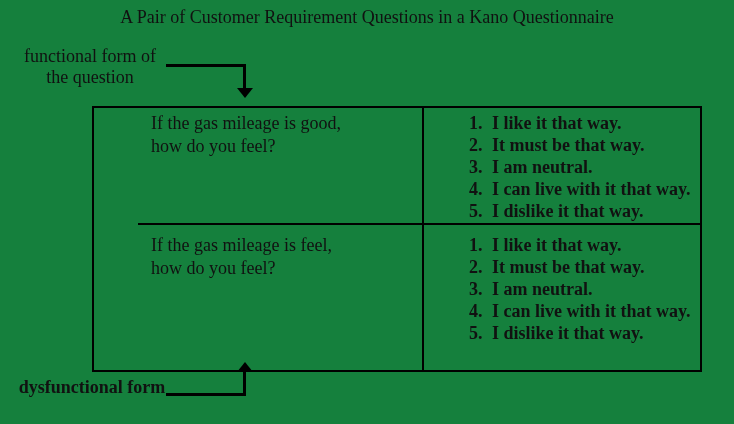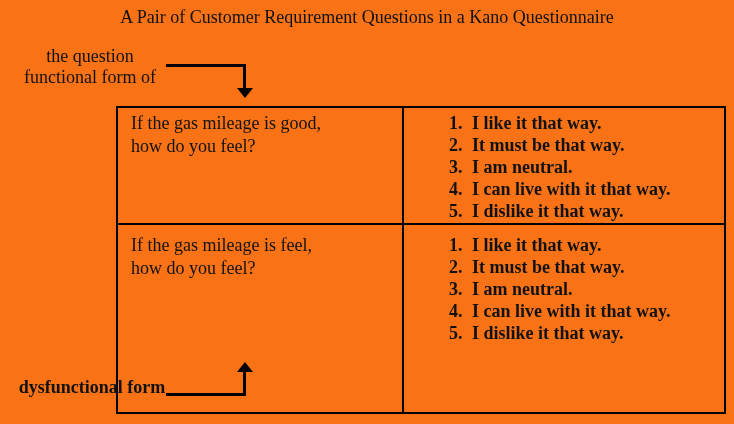--- a/index.html
+++ b/index.html
@@ -4,21 +4,21 @@
 <style>
   html, body {
     margin: 0;
     padding: 0;
     background: #ffffff;
   }
   .canvas {
     position: relative;
     width: 734px;
     height: 424px;
-    background: #f97316;
+    background: #15803d;
     font-family: "Liberation Serif", "DejaVu Serif", serif;
     color: #111111;
     overflow: hidden;
   }
   .title {
     position: absolute;
     top: 7px;
     left: 0;
     width: 100%;
     text-align: center;
@@ -64,29 +64,30 @@
   .arrow-up {
     position: absolute;
     left: 237px; top: 362px;
     width: 0; height: 0;
     border-left: 8px solid transparent;
     border-right: 8px solid transparent;
     border-bottom: 10px solid #000000;
   }
   .kano-table {
     position: absolute;
-    left: 116px;
+    left: 92px;
     top: 106px;
     width: 610px;
-    height: 308px;
+    height: 266px;
     box-sizing: border-box;
     border: 2px solid #000000;
     display: grid;
     grid-template-columns: 286px 1fr;
     grid-template-rows: 117px 1fr;
+    padding-left: 44px;
   }
   .cell {
     box-sizing: border-box;
     overflow: hidden;
   }
   .r1c1 { border-right: 2px solid #000; border-bottom: 2px solid #000; }
   .r1c2 { border-bottom: 2px solid #000; }
   .r2c1 { border-right: 2px solid #000; }
   .q-cell {
     font-size: 18px;
@@ -107,22 +108,22 @@
   }
 </style>
 </head>
 <body>
 
 <div class="canvas">
 
   <div class="title">A Pair of Customer Requirement Questions in a Kano Questionnaire</div>
 
   <div class="side-label label-functional">
+    <div>functional form of</div>
     <div>the question</div>
-    <div>functional form of</div>
   </div>
 
   <div class="hline top-hline"></div>
   <div class="vline top-vline"></div>
   <div class="arrow-down"></div>
 
   <div class="kano-table">
 
     <div class="cell q-cell r1c1">
       <div>If the gas mileage is good,</div>

